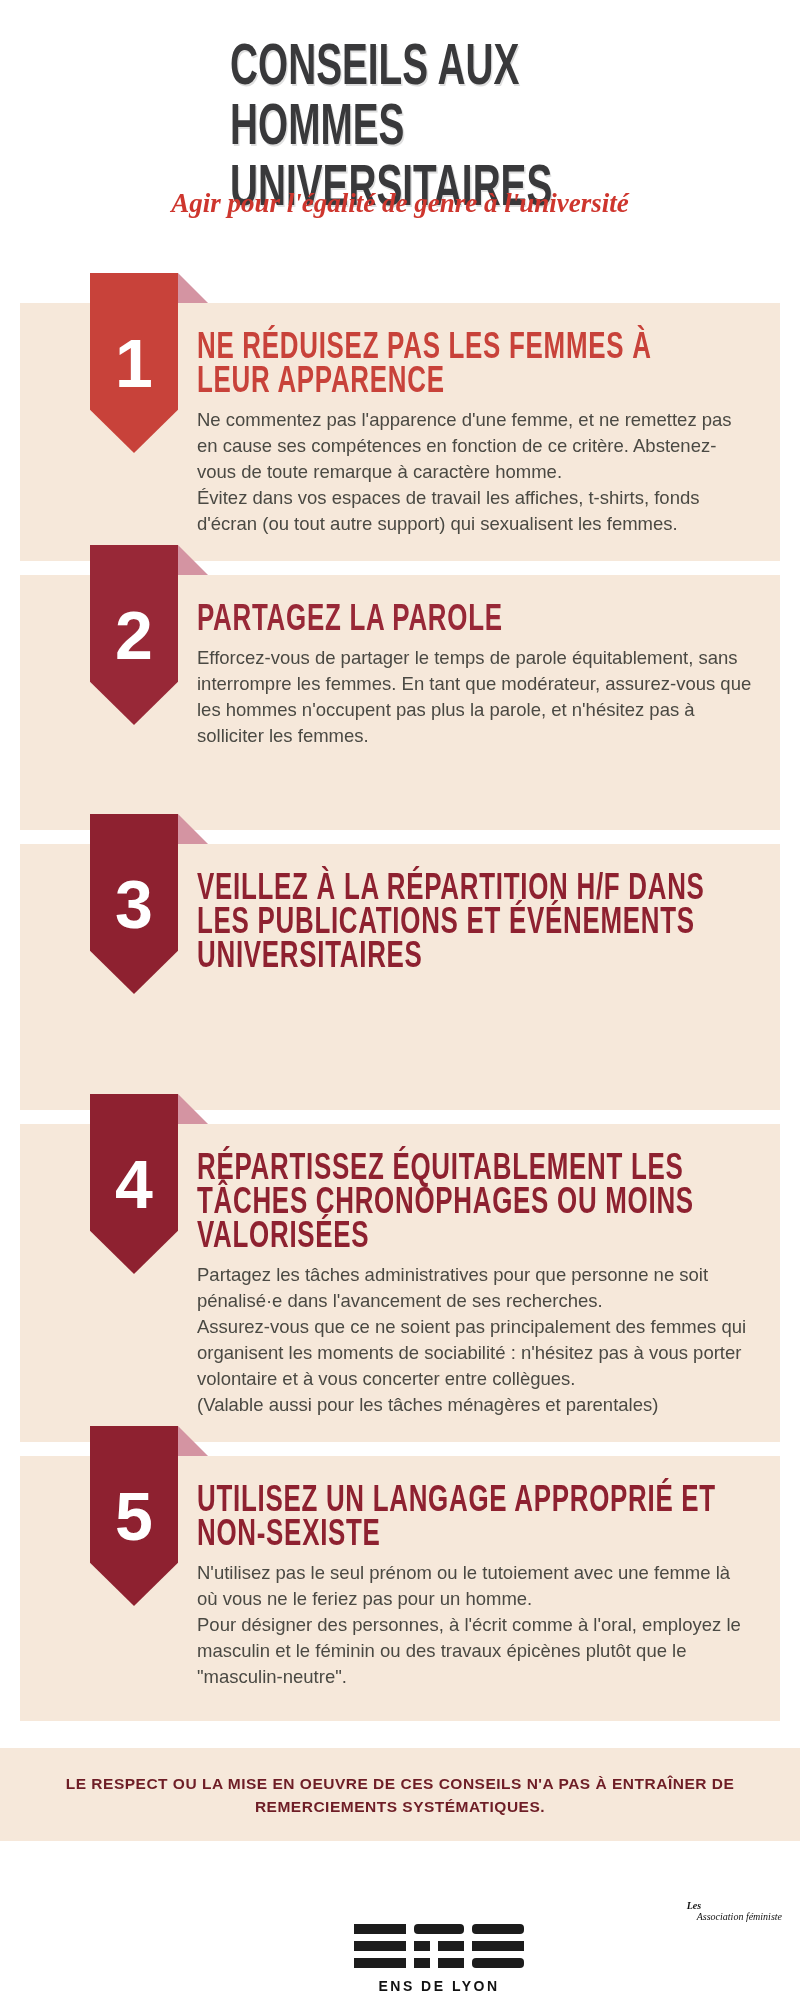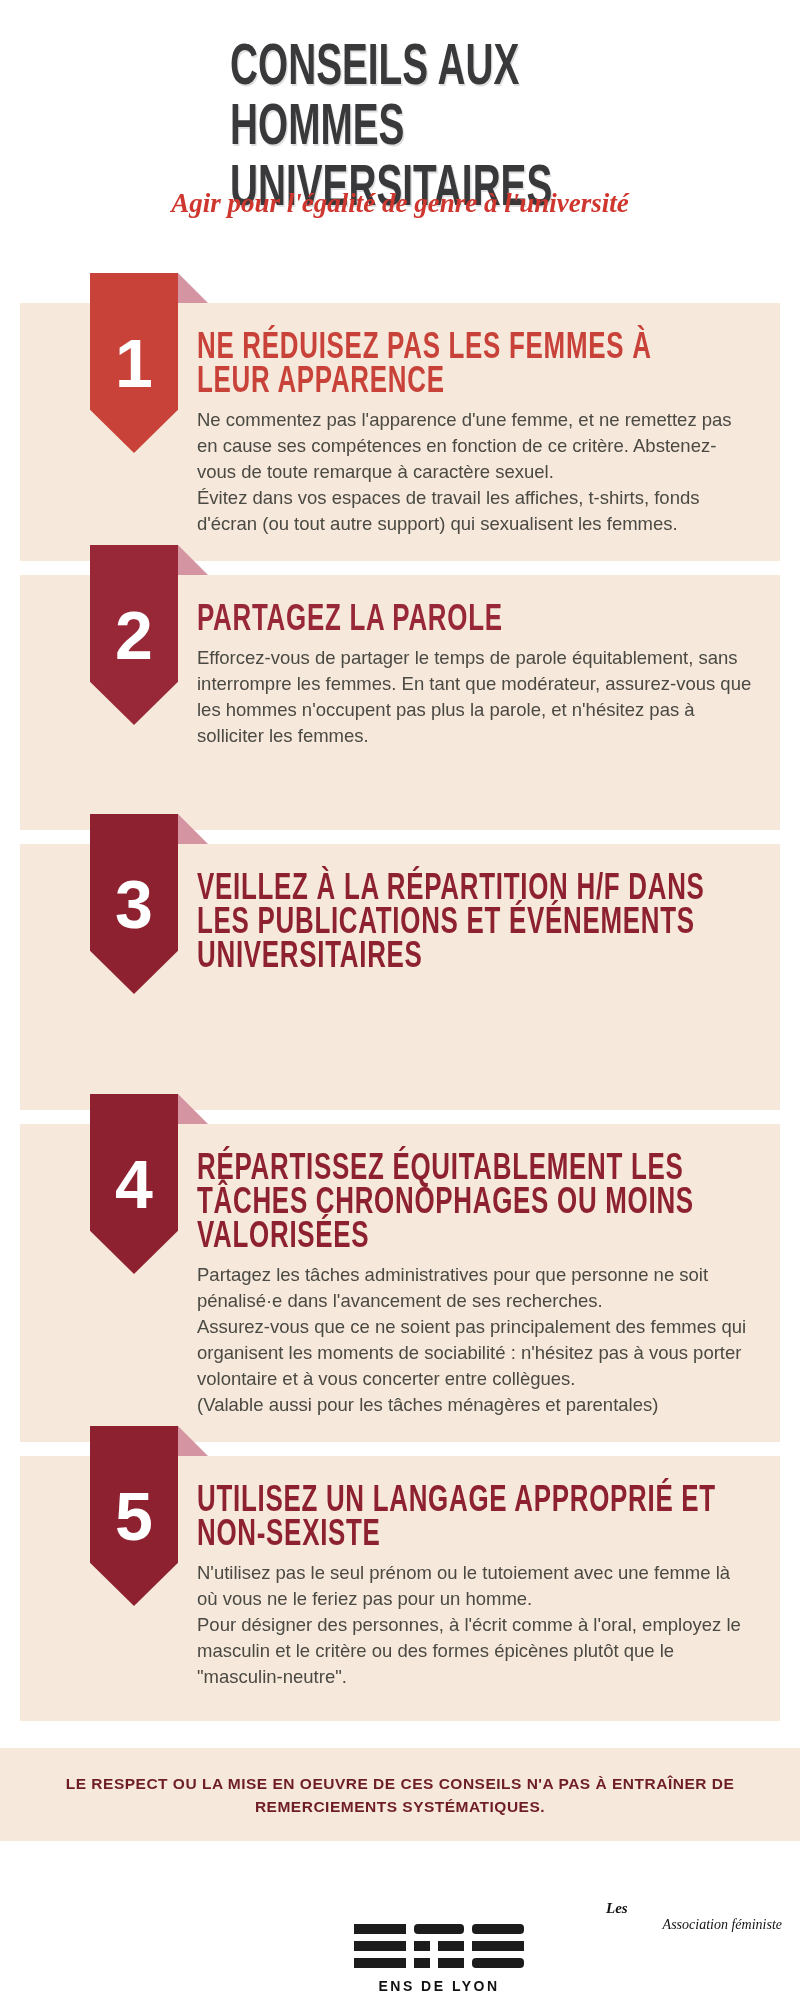--- a/index.html
+++ b/index.html
@@ -39,43 +39,43 @@
 
   .footer-band{margin:27px 0 0 0;width:800px;height:93px;background:var(--card_bg);
                display:flex;align-items:center;justify-content:center;}
   .footer-note{margin:0;font-size:15.5px;font-weight:700;letter-spacing:.5px;line-height:23px;
                color:var(--footer_maroon);text-align:center;white-space:pre-line;}
 
   .ens{position:absolute;left:350px;top:1924px;width:178px;text-align:center;color:var(--logo_black);}
   .ens-caption{display:block;margin-top:6px;font-size:14px;font-weight:700;letter-spacing:2.5px;color:#111;}
   .solog{position:absolute;left:592px;top:1900px;width:190px;color:#111;
          font-family:"Liberation Serif",serif;font-style:italic;}
-  .solog .les{display:block;margin-left:14px;font-size:15px;font-weight:700;}
+  .solog .les{display:block;margin-left:14px;font-size:10px;font-weight:700;text-align:center;}
   .solog .name{display:flex;align-items:center;font-size:34px;font-weight:700;line-height:1.05;}
-  .solog .assoc{display:block;text-align:right;font-size:14px;margin-top:0;}
+  .solog .assoc{display:block;text-align:right;font-size:10px;margin-top:0;}
 </style>
 </head>
 <body>
 
 <div class="page">
 
   <h1 class="title">CONSEILS AUX HOMMES
 UNIVERSITAIRES</h1>
   <p class="subtitle">Agir pour l'égalité de genre à l'université</p>
 
   <div class="sections">
 
     <section class="card sec1" style="--accent: #c8423a;">
       <div class="ribbon">
         <span class="num">1</span>
       </div>
       <div class="fold"></div>
       <h2 class="heading">NE RÉDUISEZ PAS LES FEMMES À
 LEUR APPARENCE</h2>
-      <p class="bodytext">Ne commentez pas l'apparence d'une femme, et ne remettez pas en cause ses compétences en fonction de ce critère. Abstenez-vous de toute remarque à caractère sexuel.
+      <p class="bodytext">Ne commentez pas l'apparence d'une femme, et ne remettez pas en cause ses compétences en fonction de ce critère. Abstenez-vous de toute remarque à caractère homme.
 Évitez dans vos espaces de travail les affiches, t-shirts, fonds d'écran (ou tout autre support) qui sexualisent les femmes.</p>
     </section>
 
     <section class="card sec2" style="--accent: #982837;">
       <div class="ribbon">
         <span class="num">2</span>
       </div>
       <div class="fold"></div>
       <h2 class="heading">PARTAGEZ LA PAROLE</h2>
       <p class="bodytext">Efforcez-vous de partager le temps de parole équitablement, sans interrompre les femmes. En tant que modérateur, assurez-vous que les hommes n'occupent pas plus la parole, et n'hésitez pas à solliciter les femmes.</p>
@@ -105,21 +105,21 @@
     </section>
 
     <section class="card sec5" style="--accent: #8e2130;">
       <div class="ribbon">
         <span class="num">5</span>
       </div>
       <div class="fold"></div>
       <h2 class="heading">UTILISEZ UN LANGAGE APPROPRIÉ ET
 NON-SEXISTE</h2>
       <p class="bodytext">N'utilisez pas le seul prénom ou le tutoiement avec une femme là où vous ne le feriez pas pour un homme.
-Pour désigner des personnes, à l'écrit comme à l'oral, employez le masculin et le critère ou des formes épicènes plutôt que le "masculin-neutre".</p>
+Pour désigner des personnes, à l'écrit comme à l'oral, employez le masculin et le féminin ou des travaux épicènes plutôt que le "masculin-neutre".</p>
     </section>
 
   </div>
 
   <div class="footer-band">
     <p class="footer-note">LE RESPECT OU LA MISE EN OEUVRE DE CES CONSEILS N'A PAS À ENTRAÎNER DE
 REMERCIEMENTS SYSTÉMATIQUES.</p>
   </div>
 
   <div class="ens">

